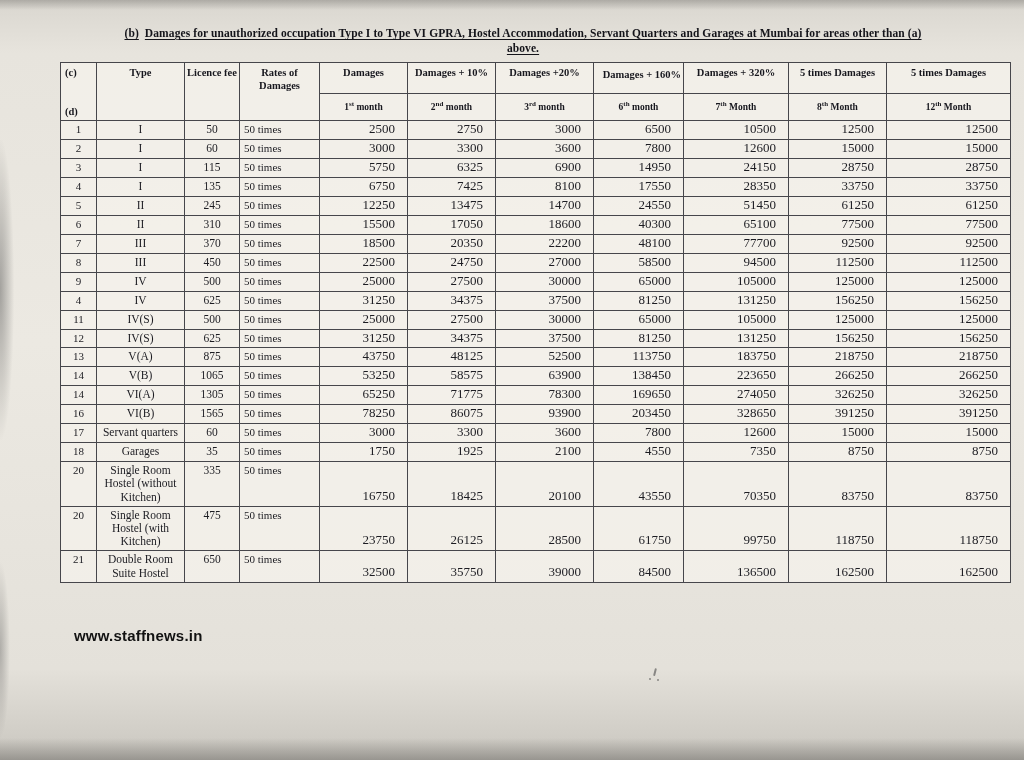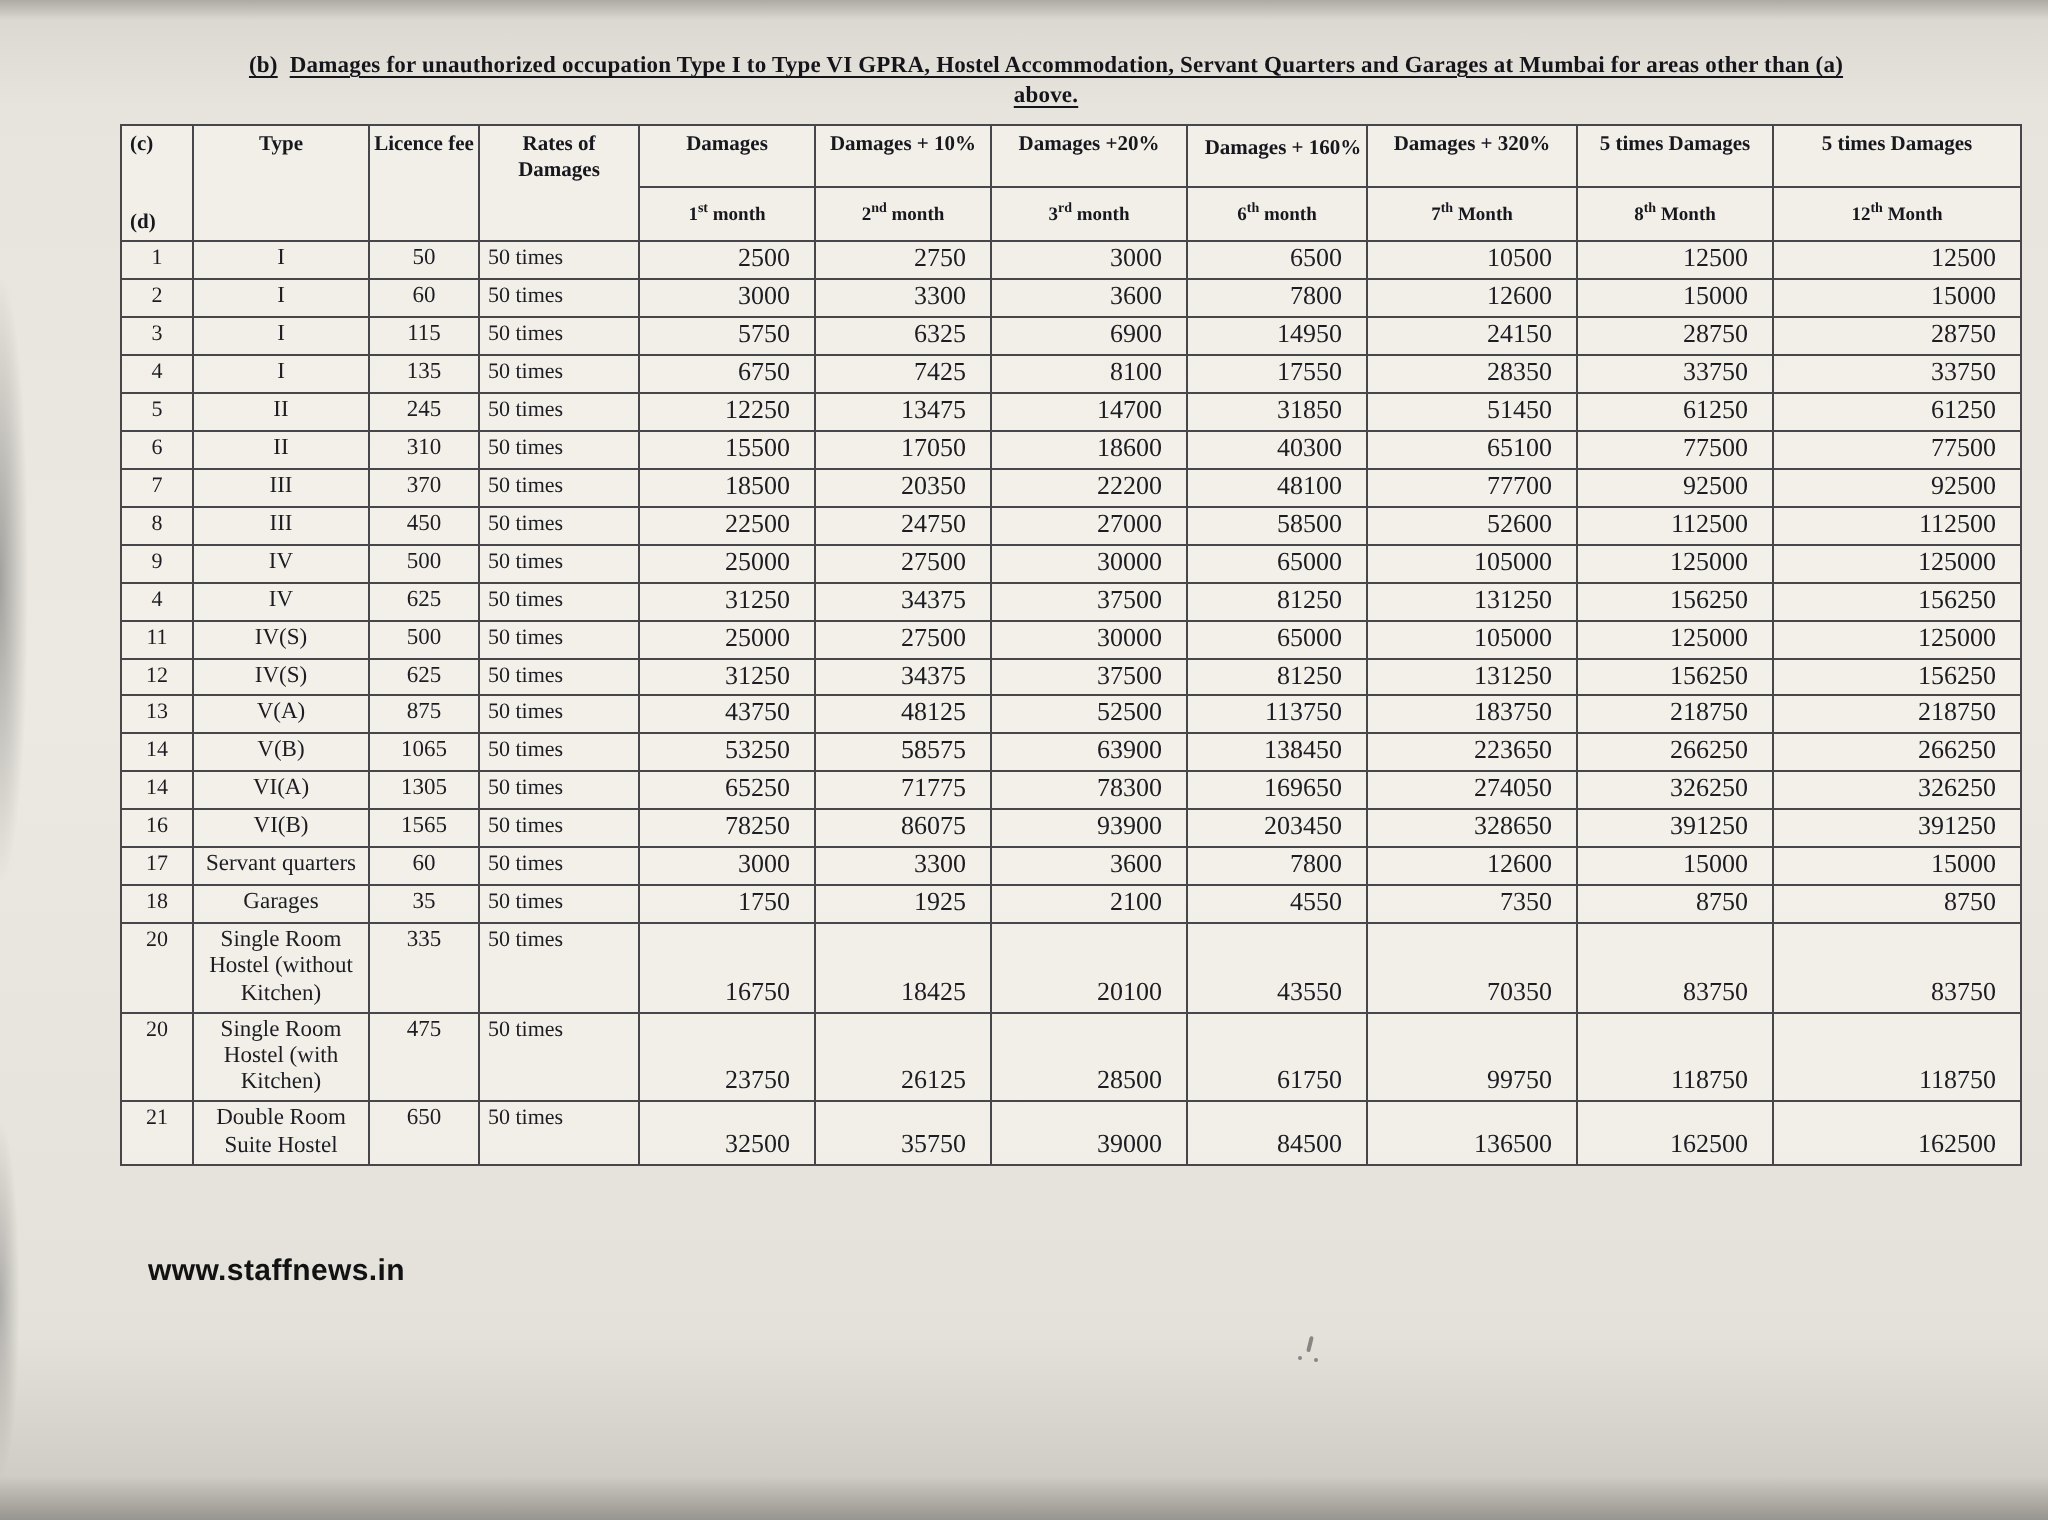--- a/index.html
+++ b/index.html
@@ -57,21 +57,21 @@
   }
   th,td{border:1px solid #46464b;overflow:hidden;}
   col.c-sno{width:36px;} col.c-type{width:88px;} col.c-fee{width:55px;} col.c-rate{width:80px;}
   col.c-v1{width:88px;} col.c-v2{width:88px;} col.c-v3{width:98px;} col.c-v4{width:90px;}
   col.c-v5{width:105px;} col.c-v6{width:98px;} col.c-v7{width:124px;}
 
   thead th{
     font-weight:bold;vertical-align:top;text-align:center;
     font-size:10.5px;padding:4px 2px 2px;line-height:1.2;color:#17171e;
   }
-  thead th.h-160{vertical-align:bottom;text-align:center;padding:2px 2px 12px 8px;margin-top:28px;}
+  thead th.h-160{vertical-align:bottom;text-align:right;padding:2px 2px 12px 8px;margin-top:28px;}
   thead tr.hr2 th{font-size:9.5px;padding:4px 1px;vertical-align:middle;height:18px;}
   thead tr.hr2 sup{font-size:7px;margin-top:32px;}
   th.corner{text-align:left;padding-left:4px;font-size:10.5px;}
   .corner-d{margin-top:26px;}
 
   tbody td{line-height:1.15;}
   td.td-sno{text-align:center;font-size:11px;vertical-align:top;padding:2px 2px;}
   td.td-type{text-align:center;font-size:11.5px;vertical-align:top;padding:2px 3px;}
   td.td-fee{text-align:center;font-size:11.5px;vertical-align:top;padding:2px 2px;}
   td.td-rate{text-align:left;font-size:11px;vertical-align:top;padding:2px 4px;}
@@ -198,21 +198,21 @@
         <td class="td-val">33750</td>
       </tr>
       <tr>
         <td class="td-sno">5</td>
         <td class="td-type">II</td>
         <td class="td-fee">245</td>
         <td class="td-rate">50 times</td>
         <td class="td-val">12250</td>
         <td class="td-val">13475</td>
         <td class="td-val">14700</td>
-        <td class="td-val">31850</td>
+        <td class="td-val">24550</td>
         <td class="td-val">51450</td>
         <td class="td-val">61250</td>
         <td class="td-val">61250</td>
       </tr>
       <tr>
         <td class="td-sno">6</td>
         <td class="td-type">II</td>
         <td class="td-fee">310</td>
         <td class="td-rate">50 times</td>
         <td class="td-val">15500</td>
@@ -238,21 +238,21 @@
       </tr>
       <tr>
         <td class="td-sno">8</td>
         <td class="td-type">III</td>
         <td class="td-fee">450</td>
         <td class="td-rate">50 times</td>
         <td class="td-val">22500</td>
         <td class="td-val">24750</td>
         <td class="td-val">27000</td>
         <td class="td-val">58500</td>
-        <td class="td-val">52600</td>
+        <td class="td-val">94500</td>
         <td class="td-val">112500</td>
         <td class="td-val">112500</td>
       </tr>
       <tr>
         <td class="td-sno">9</td>
         <td class="td-type">IV</td>
         <td class="td-fee">500</td>
         <td class="td-rate">50 times</td>
         <td class="td-val">25000</td>
         <td class="td-val">27500</td>

